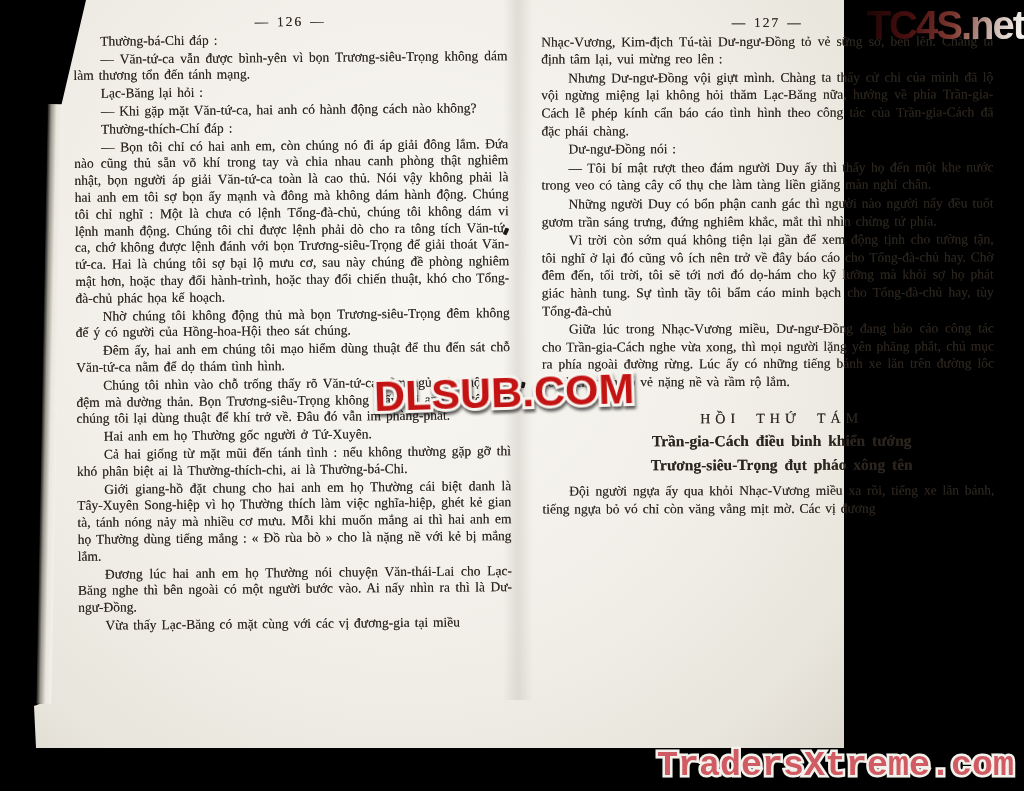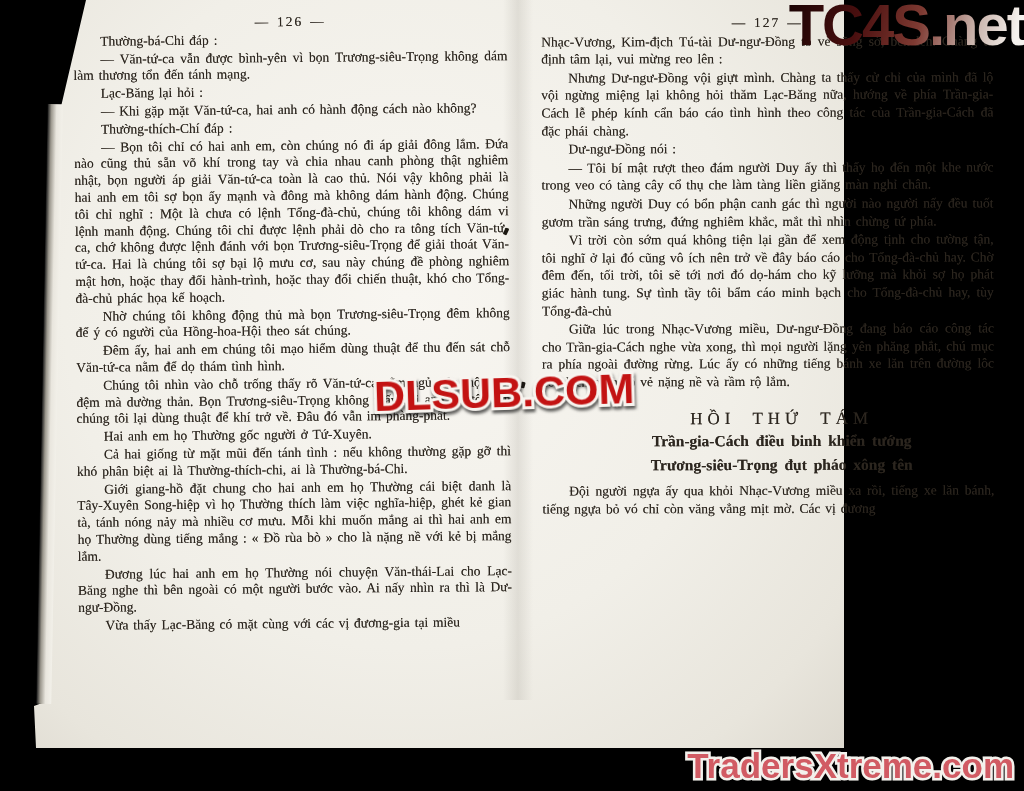--- a/index.html
+++ b/index.html
@@ -39,57 +39,57 @@
   .col-left{left:76px;width:434px;transform:rotate(-0.5deg);}
   .col-right{left:542px;width:452px;line-height:17.6px;transform:rotate(-0.15deg);}
   .pageno{
     text-align:center;text-indent:0 !important;
     margin:6px 0 14px 0;letter-spacing:2px;
   }
   .col p{margin:0 0 1px 0;text-indent:27px;}
   .col p.noindent{text-indent:0;}
   .chapter{margin-top:20px;text-align:center;}
   .chapter-title{
-    font-size:17px;letter-spacing:5px;word-spacing:8px;margin:0 0 12px 0;
+    font-size:14px;letter-spacing:5px;word-spacing:8px;margin:0 0 12px 0;
   }
   .chapter-sub{
     font-weight:bold;font-size:15.5px;line-height:23px;margin:0;
     word-spacing:3px;
   }
   .after-chapter{margin-top:6px !important;}
   
   .footer-text{
     position:absolute;top:714px;height:26px;
     font-family:"Liberation Sans", sans-serif;
     font-weight:bold;font-size:17.5px;color:#0e9013;
     white-space:nowrap;z-index:3;margin-top:44px;
   }
   .f1{left:37px;} .f2{left:240px;text-align:center;} .f3{left:617px;} .f4{left:863px;}
   
   .wm-tc4s{
     position:absolute;top:0px;right:0px;z-index:6;
     font-family:"Liberation Sans", sans-serif;
-    font-weight:bold;font-size:58px;letter-spacing:-2px;
+    font-weight:bold;font-size:40px;letter-spacing:-2px;
     background:linear-gradient(105deg,#1b0404 0%,#4a0f0f 30%,#7e3a32 55%,#c9b3ab 78%,#f5f2ee 95%);
     -webkit-background-clip:text;background-clip:text;color:transparent;
     line-height:50px;
   }
   .wm-dlsub{
     position:absolute;left:374px;top:368px;z-index:6;
     font-family:"Liberation Sans", sans-serif;
     font-weight:bold;font-size:43px;letter-spacing:0px;
     color:#c31313;
     -webkit-text-stroke:6px #f7f4ef;
     paint-order:stroke fill;
     transform:rotate(-1.8deg);
     filter:drop-shadow(1px 3px 1.5px rgba(10,10,10,.65));
   }
   .wm-traders{
     position:absolute;right:10px;top:746px;z-index:6;
-    font-family:Liberation Sans, sans-serif;
+    font-family:Liberation Mono, monospace;
     font-weight:bold;font-size:35px;letter-spacing:0px;
     color:#d15b63;
     -webkit-text-stroke:5px #f3f1ec;
     paint-order:stroke fill;
     filter:drop-shadow(0 2px 1px rgba(0,0,0,.8));
   }
   
   .speck{position:absolute;background:#1c1812;z-index:2;border-radius:1px;}
   .speck1{left:504px;top:228px;width:4px;height:7px;transform:rotate(25deg);}
   .speck2{left:521px;top:382px;width:4px;height:6px;transform:rotate(15deg);}

